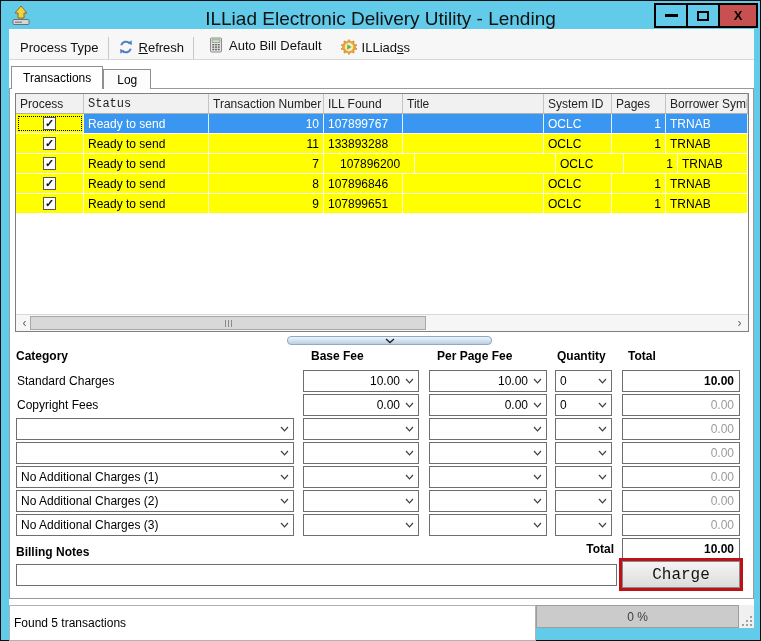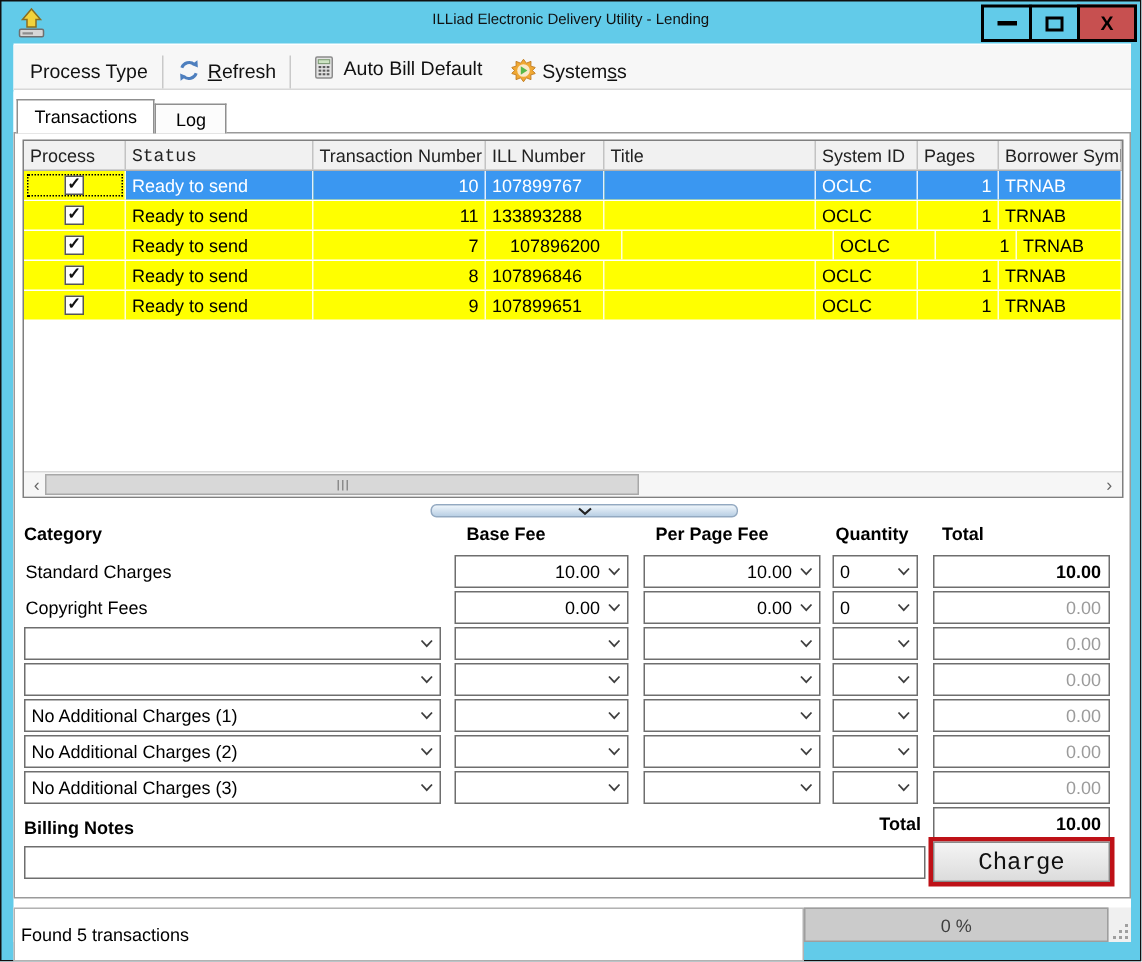--- a/index.html
+++ b/index.html
@@ -4,21 +4,21 @@
 <style>
   * { box-sizing: border-box; margin: 0; padding: 0; }
   html,body { width:761px; height:641px; overflow:hidden; }
   body { font-family:"Liberation Sans", sans-serif; font-size:12px; color:#000; }
 
   .window { position:relative; width:761px; height:641px; background:#62cbe9; border:1px solid #101010; }
 
   
   .titlebar { position:absolute; left:1px; top:1px; right:1px; height:27px; }
   .title-icon { position:absolute; left:9px; top:3px; width:20px; height:21px; }
-  .title-text { position:absolute; left:0; right:0; top:6px; text-align:center; font-size:10px; color:#111; }
+  .title-text { position:absolute; left:0; right:0; top:6px; text-align:center; font-size:19px; color:#111; }
   .win-controls { position:absolute; left:652px; top:1px; height:25px; display:flex; }
   .win-btn { width:34px; height:25px; border:2px solid #000; margin-left:-2px; display:flex; align-items:center; justify-content:center; background:#62cbe9; }
   .win-btn:first-child { margin-left:0; }
   .win-btn.close { width:40px; background:#c75050; }
   .glyph-min { width:13px; height:3px; background:#000; }
   .glyph-max { width:12px; height:10px; border:2px solid #000; }
   .glyph-close { font-weight:bold; font-size:13px; color:#000; }
 
   
   .client { position:absolute; left:8px; top:28px; width:745px; height:599px; background:#ffffff; }
@@ -147,38 +147,38 @@
           </svg>
           <span>Auto Bill Default</span>
         </button>
       </span>
       <button class="tb-item">
         <svg width="16" height="16" viewBox="0 0 16 16">
           <polygon fill="#f0a832" stroke="#c07b20" stroke-width="0.6" points="8,0.5 9.9,3.1 13,1.9 12.9,5.1 16,6 13.9,8 16,10 12.9,10.9 13,14.1 9.9,12.9 8,15.5 6.1,12.9 3,14.1 3.1,10.9 0,10 2.1,8 0,6 3.1,5.1 3,1.9 6.1,3.1"></polygon>
           <circle cx="8" cy="8" r="4.2" fill="#fae9c8"></circle>
           <polygon points="6.2,5.2 10.6,8 6.2,10.8" fill="#58b948"></polygon>
         </svg>
-        <span><span>System</span><span class="u">s</span><span>s</span></span>
+        <span><span>ILLiad</span><span class="u">s</span><span>s</span></span>
       </button>
     </div>
 
     <div class="main-panel">
       <div class="tabstrip">
         <div class="tab">Transactions</div>
         <div class="tab inactive">Log</div>
       </div>
 
       <div class="tabpage">
 
         <div class="grid">
           <div class="ghead" id="grid-header">
               <div class="hcell" style="width: 68px;">Process</div>
               <div class="hcell" style="width: 125px; font-family: Liberation Mono, monospace;">Status</div>
               <div class="hcell" style="width: 115px;">Transaction Number</div>
-              <div class="hcell" style="width: 79px;">ILL Number</div>
+              <div class="hcell" style="width: 79px;">ILL Found</div>
               <div class="hcell" style="width: 141px;">Title</div>
               <div class="hcell" style="width: 68px;">System ID</div>
               <div class="hcell" style="width: 54px;">Pages</div>
               <div class="hcell" style="flex: 1 1 0%;">Borrower Symb</div>
             </div>
           <div id="grid-rows">
               <div class="grow sel">
                 <div class="gcell pcell focus" style="width: 68px;">
                   <div class="cbx">✓</div>
                 </div>

